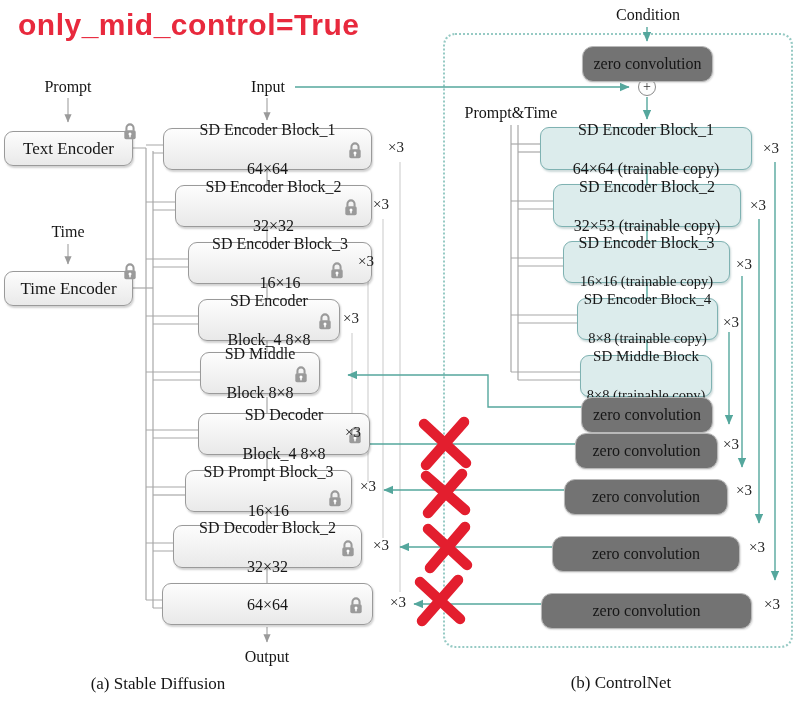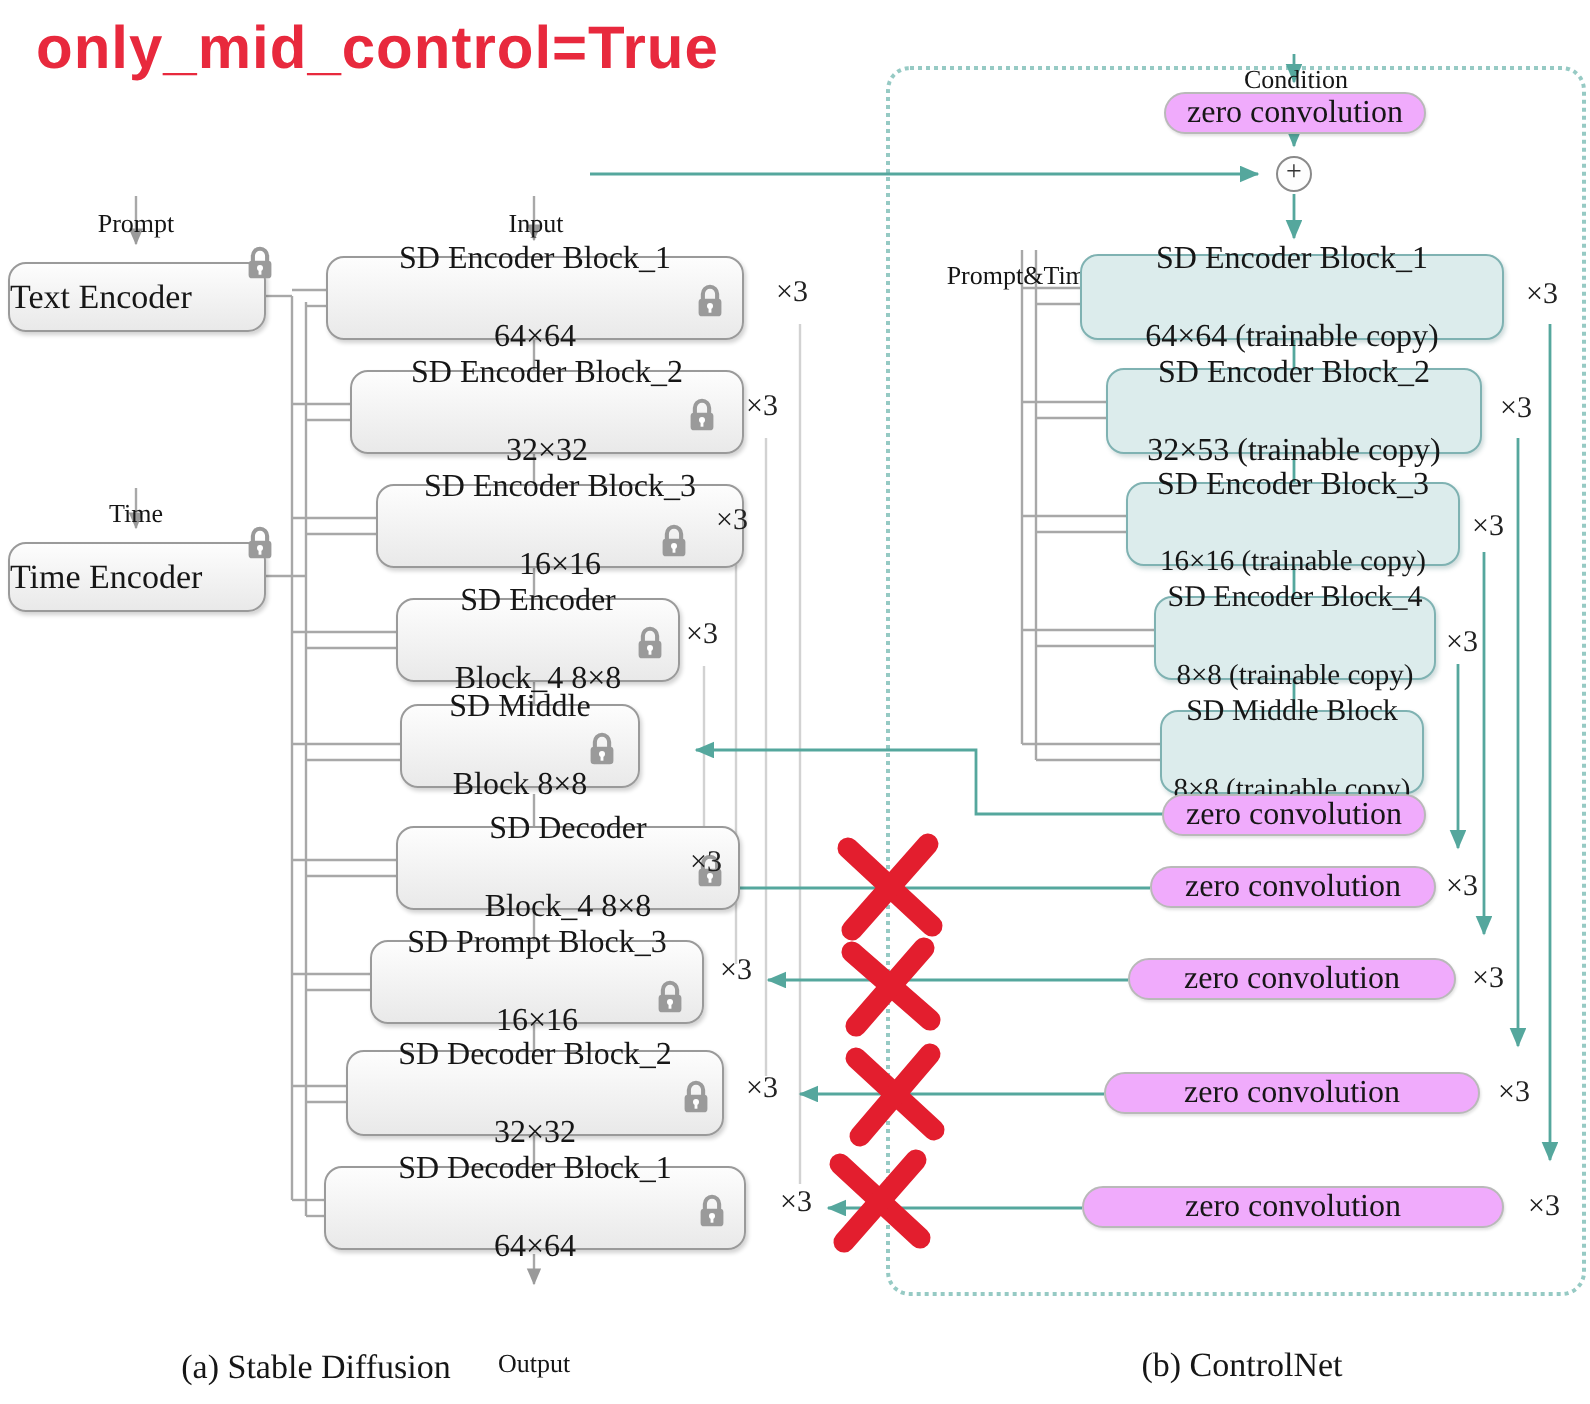--- a/index.html
+++ b/index.html
@@ -3,34 +3,34 @@
 <meta charset="utf-8">
 <style>
   html,body{margin:0;padding:0;background:#ffffff;}
   .stage{position:relative;width:795px;height:702px;background:#ffffff;overflow:hidden;
          font-family:"Liberation Serif","DejaVu Serif",serif;color:#161616;border-radius:19px;}
   .wires{position:absolute;left:0;top:0;width:795px;height:702px;pointer-events:none;}
   .page-title{position:absolute;left:18px;top:8px;font-family:"Liberation Sans","DejaVu Sans",sans-serif;
               font-weight:700;font-size:30px;letter-spacing:0.5px;color:#e8293d;}
   .dashed-box{position:absolute;left:443px;top:33px;width:346px;height:611px;
               border:2px dotted #96cac4;border-radius:12px;}
-  .lbl{position:absolute;transform:translate(-50%,-50%);font-size:13px;white-space:nowrap;margin-top:25px;}
+  .lbl{position:absolute;transform:translate(-50%,-50%);font-size:16px;white-space:nowrap;}
   .x3{position:absolute;transform:translate(-50%,-50%);font-size:15px;white-space:nowrap;color:#222;}
   .caption{position:absolute;transform:translate(-50%,-50%);font-size:17px;white-space:nowrap;}
   .block{position:absolute;box-sizing:border-box;border:1.2px solid #9a9a9a;border-radius:9px;
          background:linear-gradient(#fdfdfd,#e9e9e9);box-shadow:1px 1.5px 2px rgba(0,0,0,.18);
          display:flex;flex-direction:column;justify-content:center;align-items:center;
          font-size:16px;line-height:19px;text-align:center;gap:20px;}
   .block.trainable{background:#dcecec;border-color:#7fb2b2;box-shadow:1px 1.5px 2px rgba(60,110,110,.25);}
   .block .l2.small{font-size:14.5px;}
   .enc{position:absolute;box-sizing:border-box;border:1.2px solid #9a9a9a;border-radius:9px;
        background:linear-gradient(#fdfdfd,#e9e9e9);box-shadow:1px 1.5px 2px rgba(0,0,0,.18);
-       display:flex;align-items:center;font-size:17px;}
-  .pill{position:absolute;box-sizing:border-box;height:21px;border:1px solid #b9b9b9;border-radius:11px;
-        background:#f0abfc;box-shadow:0.5px 1px 1.5px rgba(0,0,0,.12);
+       display:flex;justify-content:center;align-items:center;font-size:17px;}
+  .pill{position:absolute;box-sizing:border-box;height:36px;border:1px solid #b9b9b9;border-radius:11px;
+        background:#737373;box-shadow:0.5px 1px 1.5px rgba(0,0,0,.12);
         display:flex;justify-content:center;align-items:center;font-size:16px;}
   .lock{position:absolute;width:16px;height:19px;}
   .plus-node{position:absolute;left:638px;top:78px;width:18px;height:18px;border:1px solid #8a8a8a;
              border-radius:50%;background:#fdfdfd;display:flex;align-items:center;justify-content:center;
              font-size:14px;color:#333;box-sizing:border-box;}
 </style>
 </head>
 <body>
 
 <div class="stage">
@@ -220,21 +220,20 @@
       </svg>
   </div>
   <div class="block" style="left:173px;top:525px;width:189px;height:43px">
     <span class="l1">SD Decoder Block_2</span>
     <span class="l2">32×32</span>
     <svg class="lock" style="right:5px;top:13px" viewBox="0 0 20 24">
         <use href="#lock-shape"></use>
       </svg>
   </div>
   <div class="block" style="left:162px;top:583px;width:211px;height:42px">
-    <span class="l1">SD Decoder Block_1</span>
     <span class="l2">64×64</span>
     <svg class="lock" style="right:8px;top:12px" viewBox="0 0 20 24">
         <use href="#lock-shape"></use>
       </svg>
   </div>
 
   <div class="block trainable" style="left:540px;top:127px;width:212px;height:43px">
     <span class="l1">SD Encoder Block_1</span>
     <span class="l2">64×64 (trainable copy)</span>
   </div>

